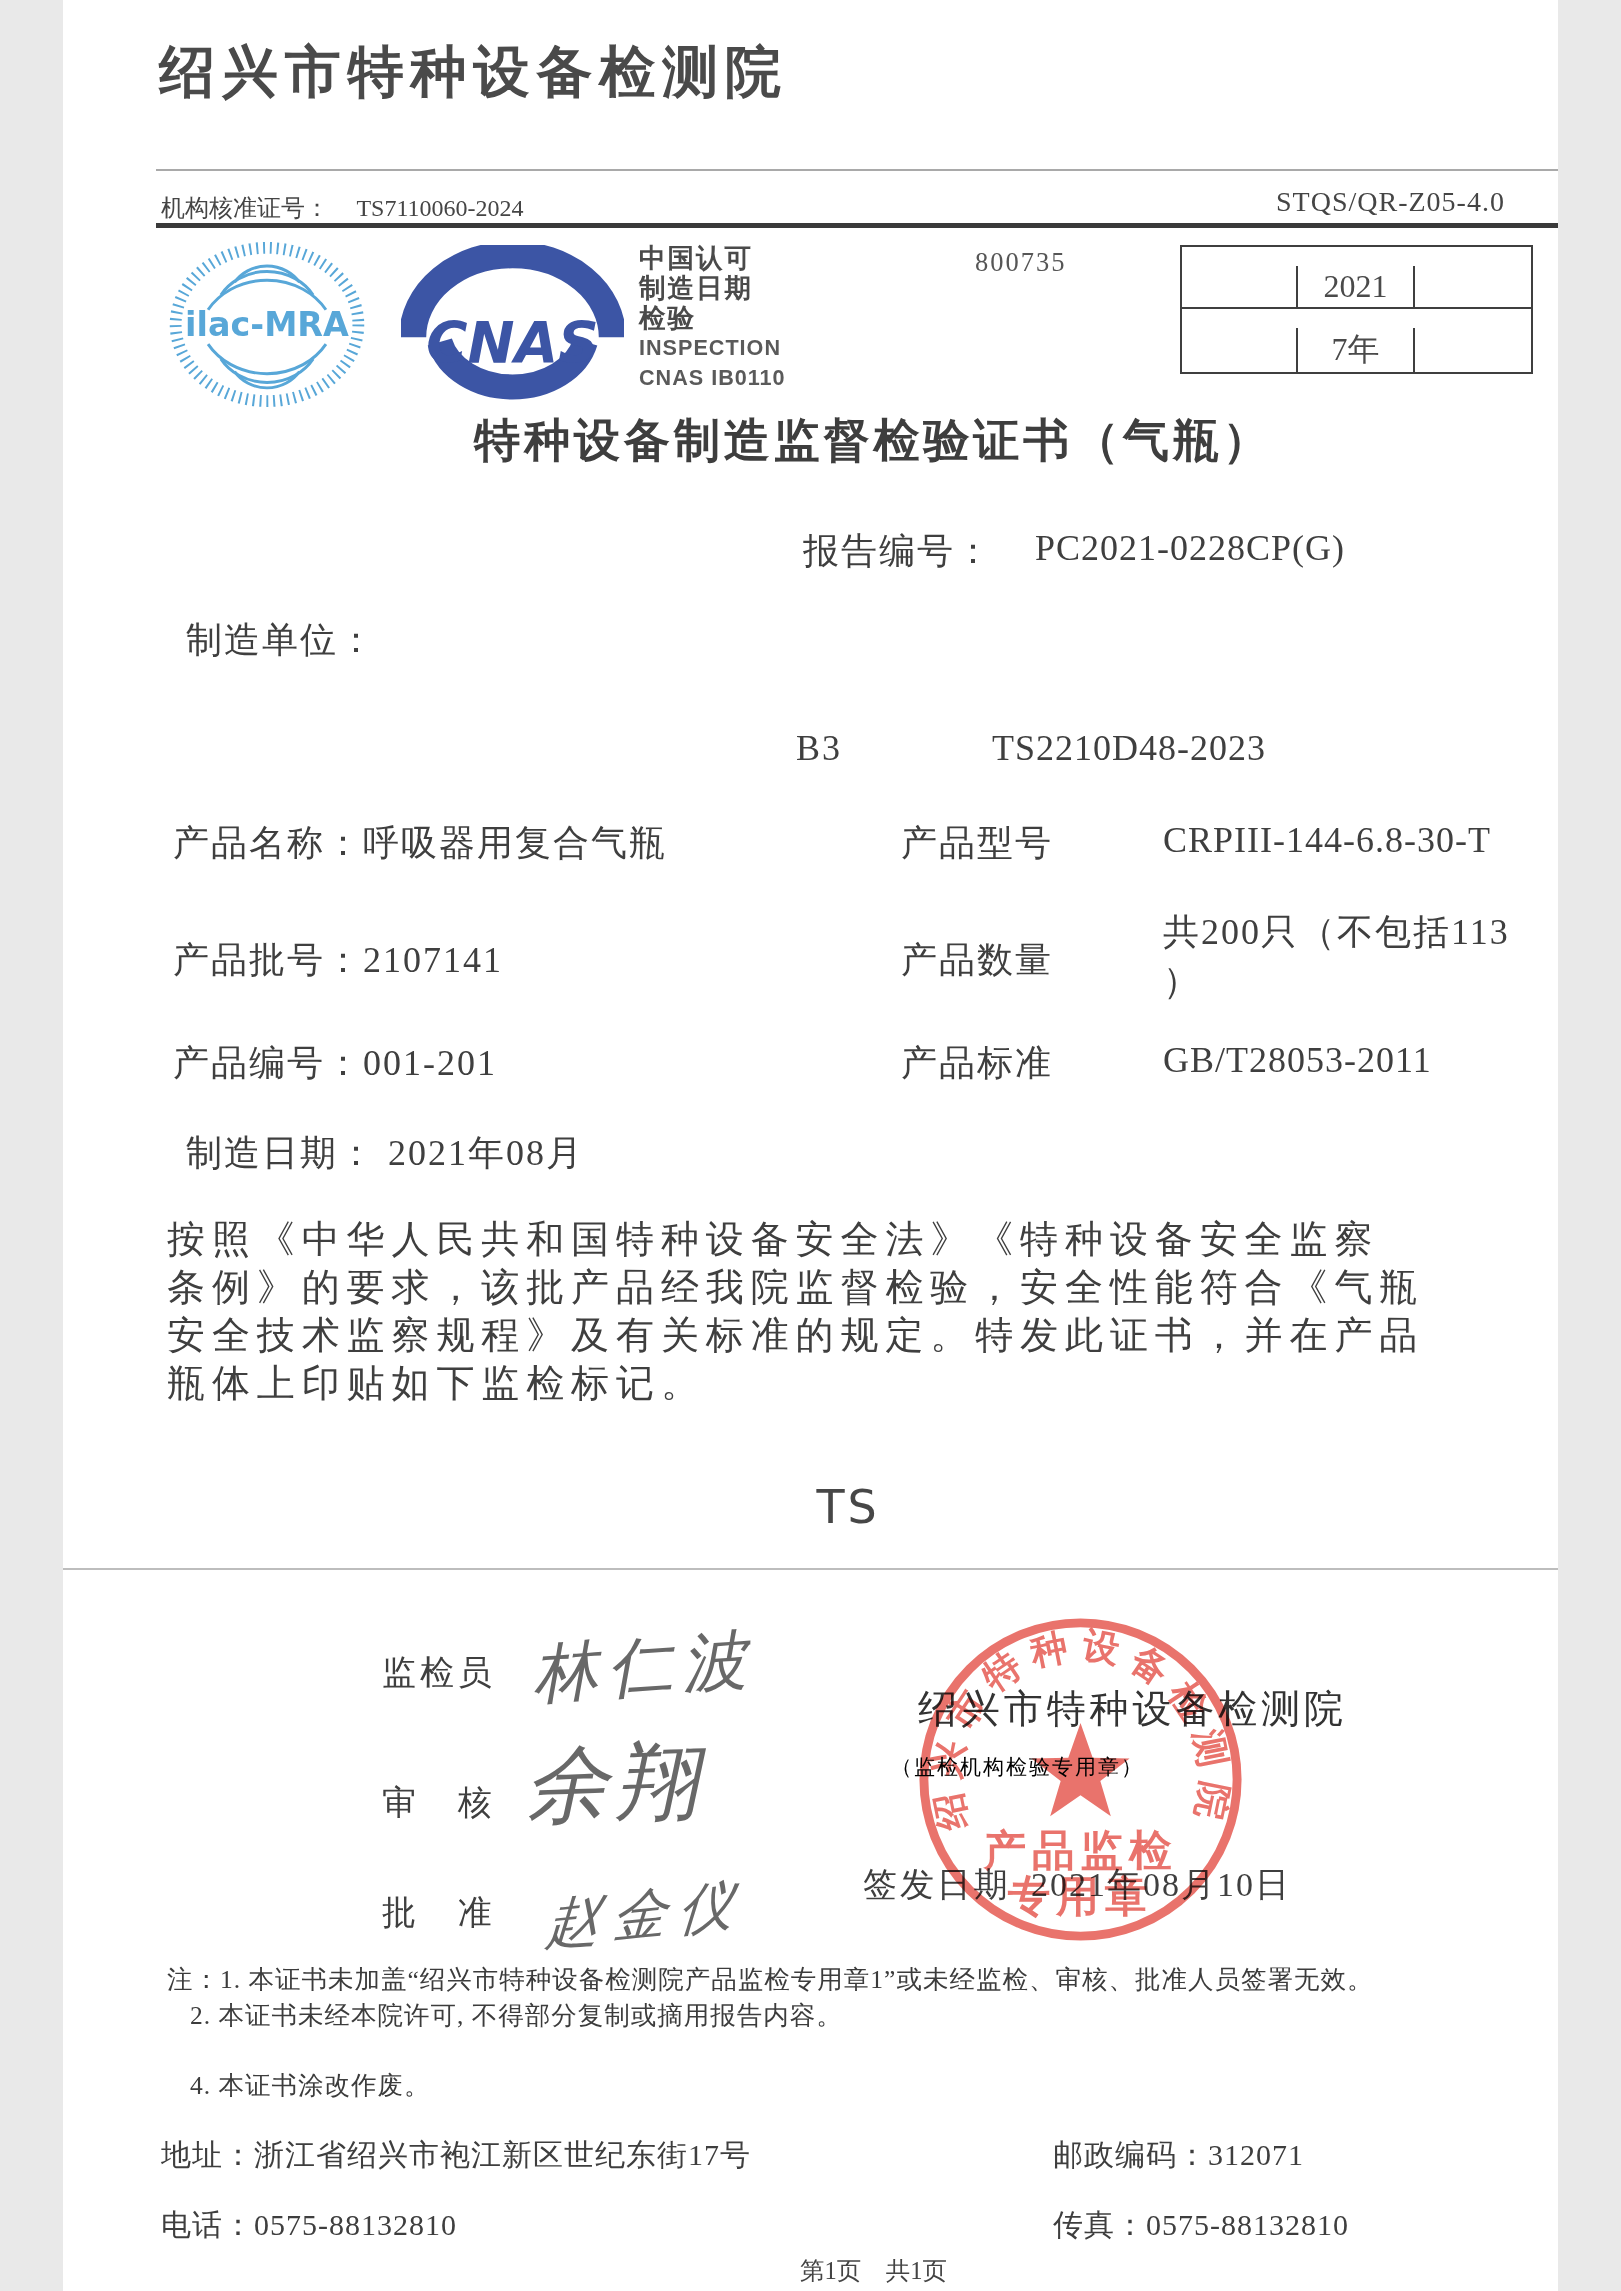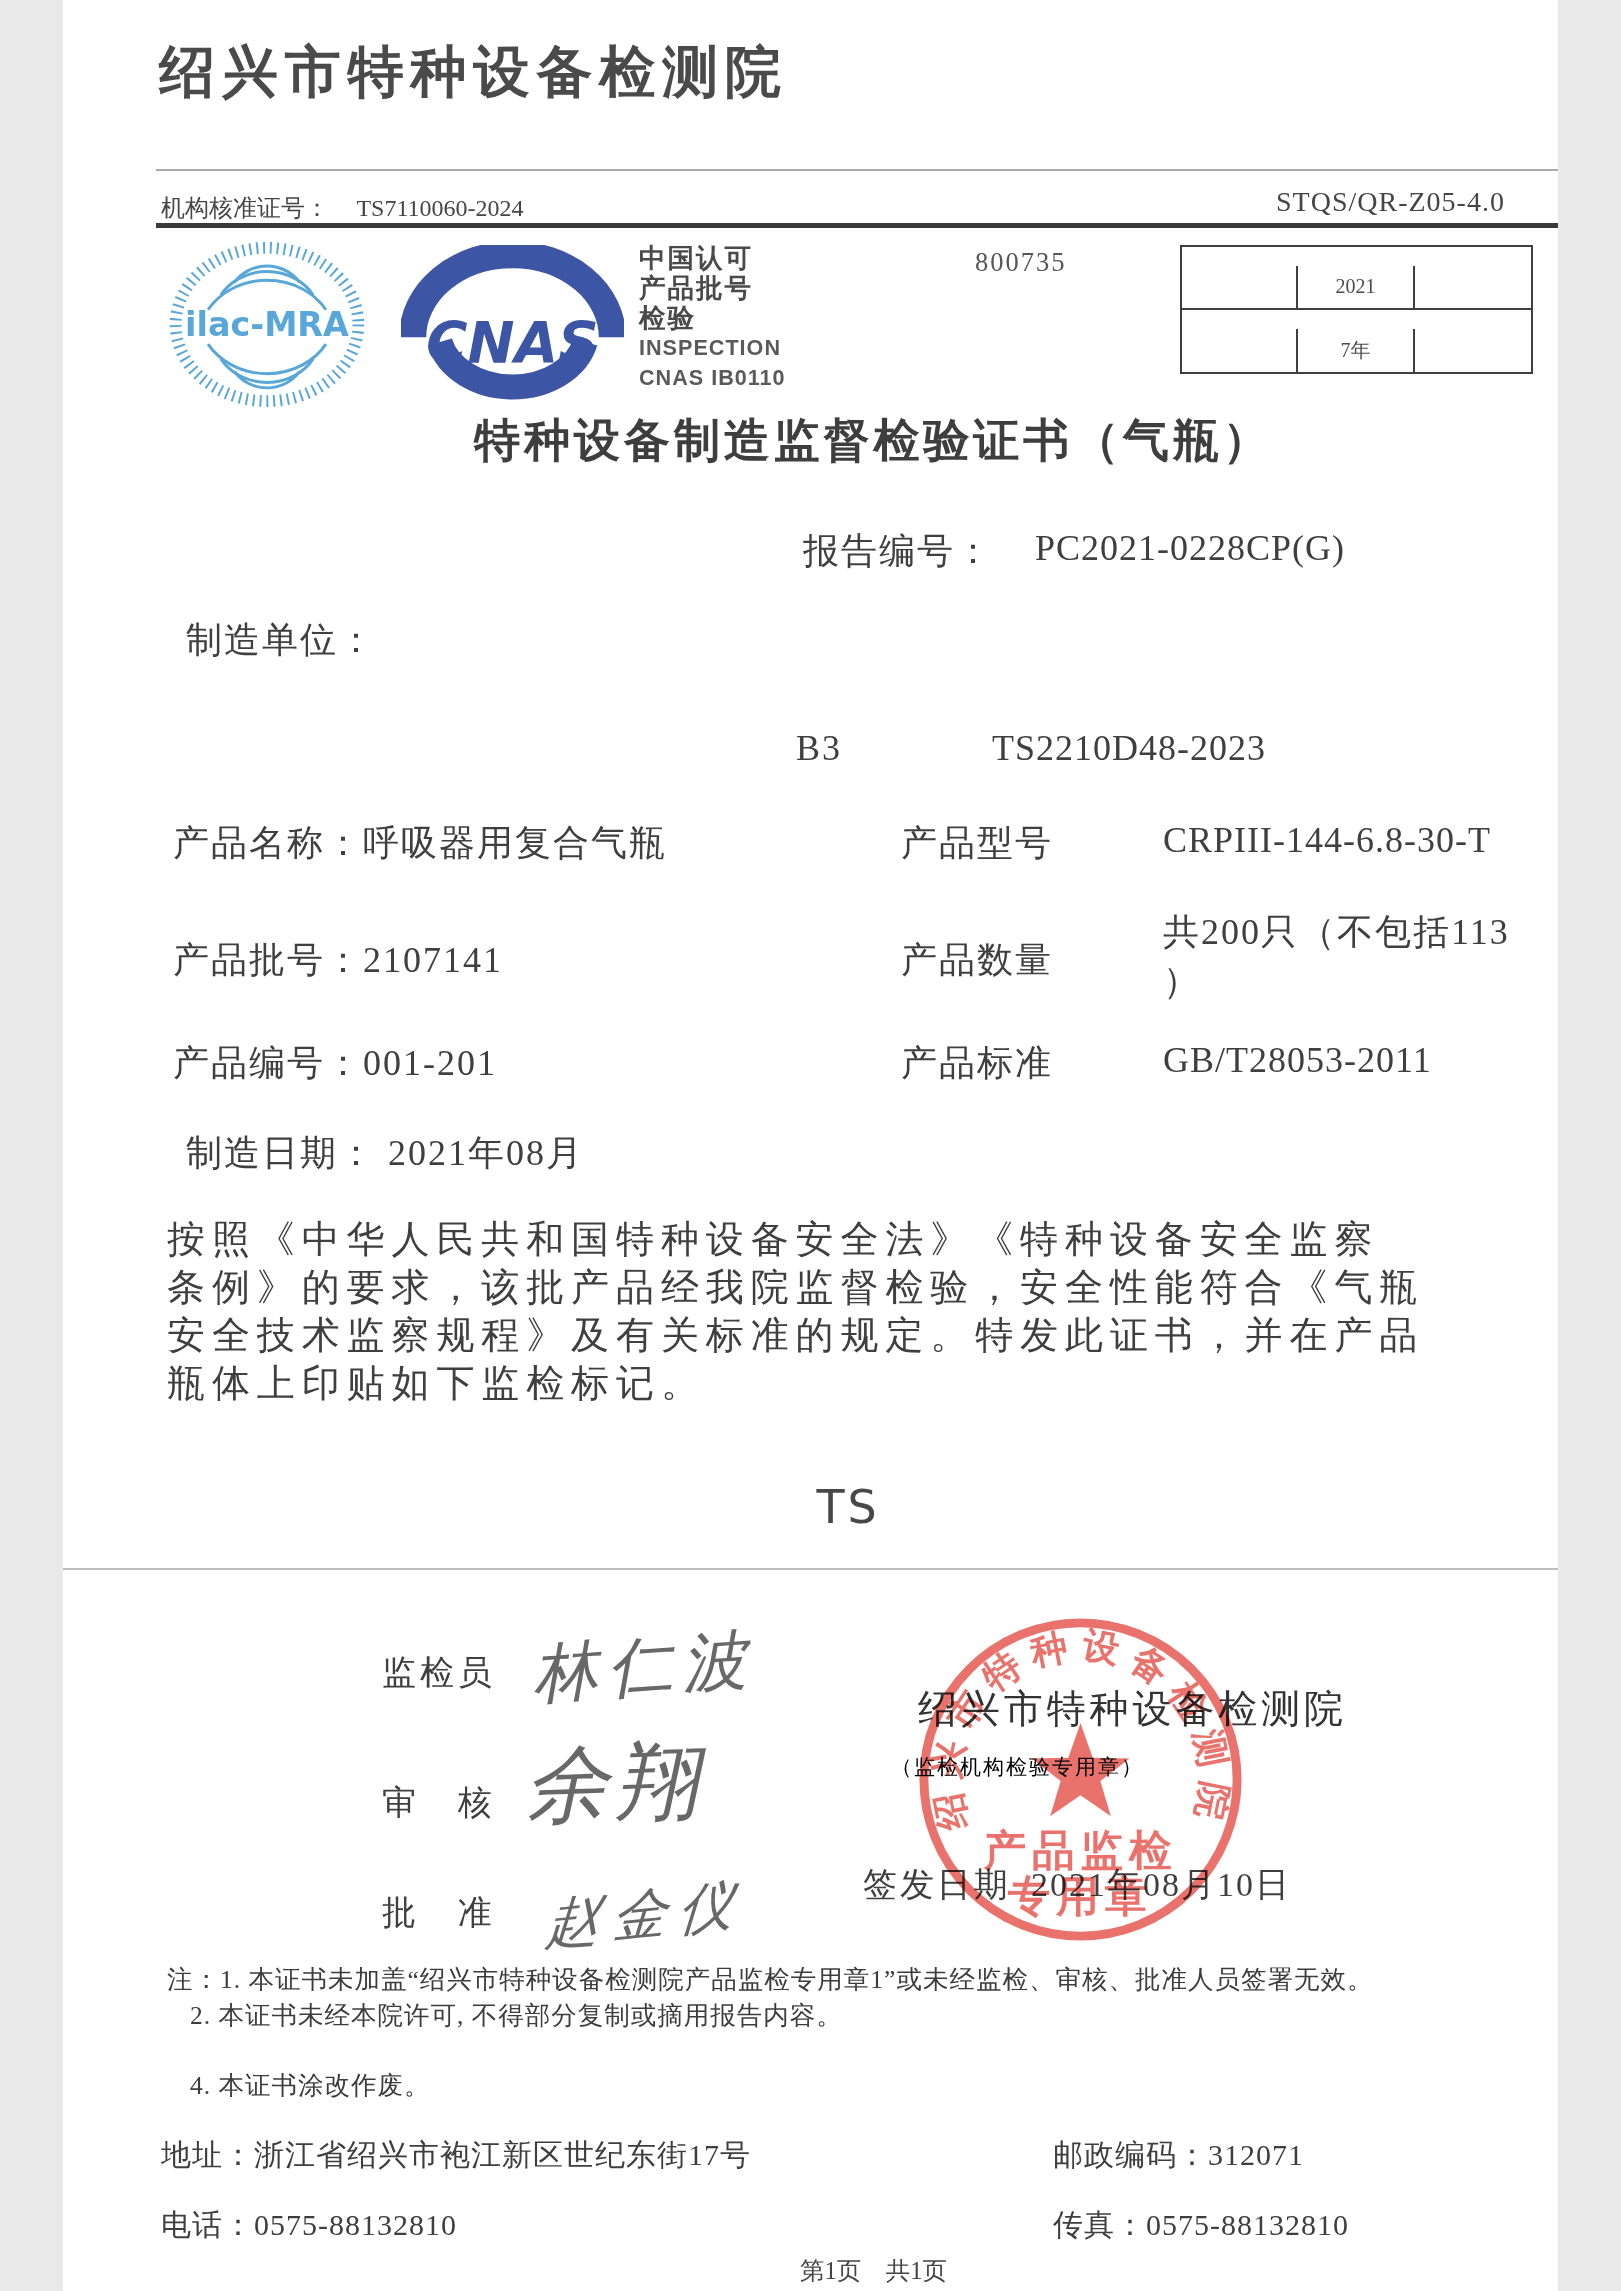--- a/index.html
+++ b/index.html
@@ -19,21 +19,21 @@
   .approval-row{left:98px;top:192px;font-size:24px;color:#454545;}
   .approval-row .val{margin-left:27.4px;}
   .doc-code{left:1213px;top:186px;font-size:28px;color:#454545;letter-spacing:1px;}
 
   .accr-text{left:576px;top:243px;line-height:30px;}
   .accr-text .cjk{font-size:26.5px;font-weight:bold;color:#4a4a4a;letter-spacing:2px;}
   .accr-text .lat{font-size:21.6px;font-weight:bold;color:#5a5a5a;font-family:"Liberation Sans",sans-serif;letter-spacing:1px;}
   .serial-no{left:912px;top:247px;font-size:26.5px;color:#565656;letter-spacing:2px;}
 
   .year-table{left:1117px;top:245px;width:349px;height:125px;border:2.9px solid #3f3f3f;display:grid;grid-template-columns:1fr 1fr 1fr;grid-template-rows:1fr 1fr;}
-  .year-table .cell{border-right:2.9px solid #3f3f3f;border-bottom:2.9px solid #3f3f3f;display:flex;align-items:center;justify-content:center;font-size:20px;color:#4a4a4a;margin-top:19px;}
+  .year-table .cell{border-right:2.9px solid #3f3f3f;border-bottom:2.9px solid #3f3f3f;display:flex;align-items:center;justify-content:center;font-size:32px;color:#4a4a4a;margin-top:19px;}
   .year-table .cell:nth-child(3n){border-right:none;}
   .year-table .cell:nth-child(n+4){border-bottom:none;}
 
   .cert-title{left:0;top:410px;width:1621px;text-align:center;font-size:46px;font-weight:bold;letter-spacing:3.9px;color:#3e3e3e;}
 
   .f{font-size:36px;color:#3f3f3f;letter-spacing:2px;}
   .report-label{left:740px;top:527px;}
   .report-value{left:972px;top:527px;letter-spacing:1px;}
   .manu-label{left:123px;top:616px;}
   .manu-value{left:314px;top:616px;}
@@ -115,21 +115,21 @@
   </svg>
 
   <svg class="abs" style="left:338px;top:245px;" width="223" height="161" viewBox="0 0 230 166">
     <path d="M 12,95 A 103,85 0 0 1 218,95" fill="none" stroke="#3c55a5" stroke-width="28"></path>
     <path d="M 40,100 A 77,60 0 0 0 190,100" fill="none" stroke="#3c55a5" stroke-width="26"></path>
     <text x="115" y="122" text-anchor="middle" font-family="DejaVu Sans, sans-serif" font-size="58" font-weight="bold" font-style="italic" fill="#3c55a5">CNAS</text>
   </svg>
 
   <div class="abs accr-text">
     <div class="cjk">中国认可</div>
-    <div class="cjk">产品批号</div>
+    <div class="cjk">制造日期</div>
     <div class="cjk">检验</div>
     <div class="lat">INSPECTION</div>
     <div class="lat">CNAS IB0110</div>
   </div>
 
   <div class="abs serial-no">800735</div>
 
   <div class="abs year-table">
     <div class="cell"></div>
     <div class="cell">2021</div>

